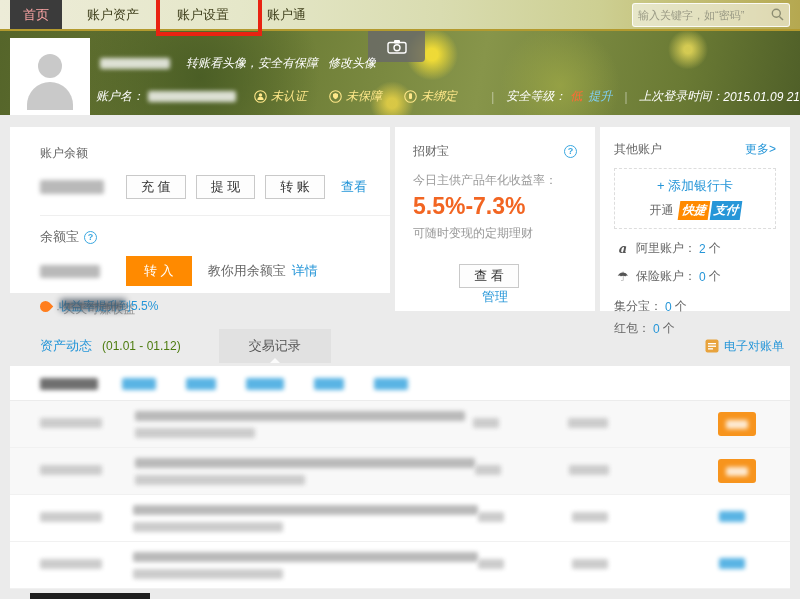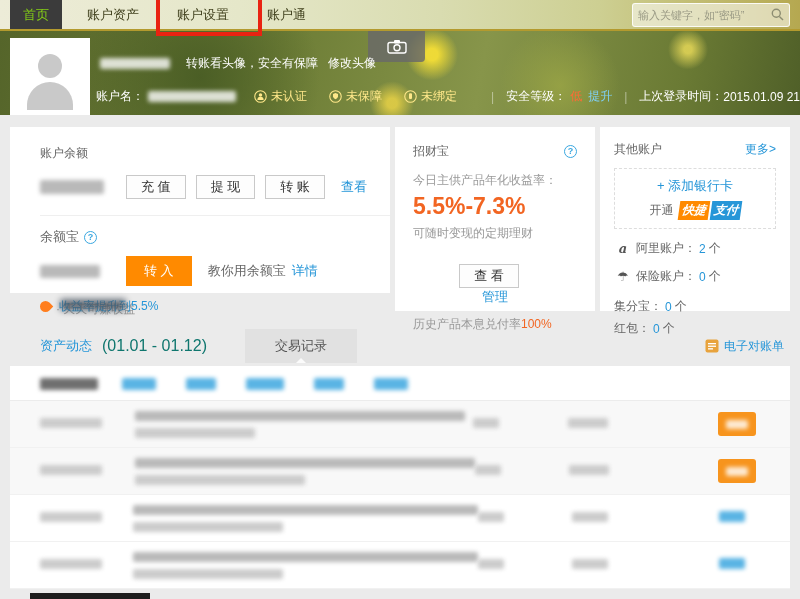--- a/index.html
+++ b/index.html
@@ -4,37 +4,37 @@
 <style>
   * { margin:0; padding:0; box-sizing:border-box; }
   html,body { width:800px; height:599px; overflow:hidden; }
   body { font-family:"Liberation Sans","DejaVu Sans",sans-serif; background:#ebebeb; position:relative; font-size:12px; color:#333; }
 
   
   .nav { height:31px; display:flex; align-items:center;
          background:linear-gradient(90deg,#edecd8 0%,#e5e7c9 30%,#d9dcb0 55%,#cdcf92 75%,#b5a850 100%);
          border-bottom:2px solid #b39a2e; position:relative; z-index:6; }
   .nav-tab { height:29px; line-height:29px; padding:0 13px; margin-right:12px; font-size:13px; color:#42421f; cursor:pointer; }
-  .nav-tab.active { background:#3b3b3b; color:#84cc16; margin-left:10px; }
+  .nav-tab.active { background:#3b3b3b; color:#fca5a5; margin-left:10px; }
   .tab-wrap { position:relative; }
   .red-box { position:absolute; left:-8px; top:-4px; right:-8px; bottom:-7px; border:4px solid #e92312; z-index:9; pointer-events:none; }
   .search-box { margin-left:auto; margin-right:10px; width:158px; height:24px; background:rgba(255,255,255,.55);
                 border:1px solid rgba(255,255,255,.85); border-radius:3px; display:flex; align-items:center; padding:0 5px; }
   .search-box input { flex:1; border:none; outline:none; background:transparent; font-size:11px; color:#666; font-family:inherit; min-width:0; }
   .search-box input::placeholder { color:#9a9a85; }
 
   
   .banner { height:84px; position:relative; overflow:visible;
     background:
       radial-gradient(circle at 54% 28%, rgba(244,222,54,.95) 0 6px, rgba(244,222,54,0) 26px),
       radial-gradient(circle at 49% 86%, rgba(232,210,70,.85) 0 5px, rgba(232,210,70,0) 22px),
       radial-gradient(circle at 86% 22%, rgba(238,222,90,.8) 0 4px, rgba(238,222,90,0) 20px),
       radial-gradient(circle at 70% 65%, rgba(160,170,70,.7) 0, rgba(160,170,70,0) 60px),
       radial-gradient(circle at 25% 55%, rgba(70,90,35,.85) 0, rgba(70,90,35,0) 120px),
-      linear-gradient(100deg,#55652a 0%,#6d7d36 35%,#87954a 60%,#6a7a34 85%,#4f5f28 100%); }
+      linear-gradient(100deg,#55652a 0%,#6d7d36 35%,#87954a 60%,#6a7a34 85%,#4f5f28 100%); font-style: italic; }
   .avatar-box { position:absolute; left:10px; top:7px; width:80px; height:77px; background:#fff; }
   .avatar-head { position:absolute; left:28px; top:16px; width:24px; height:24px; border-radius:50%; background:#c9c9c9; }
   .avatar-body { position:absolute; left:17px; top:44px; width:46px; height:28px; border-radius:23px 23px 0 0; background:#c9c9c9; }
   .camera-btn { position:absolute; left:368px; top:0; width:57px; height:31px; background:rgba(105,105,105,.82);
                 border-radius:0 0 4px 4px; display:flex; align-items:center; justify-content:center; cursor:pointer; }
   .banner-row1 { position:absolute; left:100px; top:24px; display:flex; align-items:center; color:#fff; font-size:12px; }
   .banner-row2 { position:absolute; left:96px; top:57px; display:flex; align-items:center; color:#fff; font-size:12px; white-space:nowrap; }
   .badge { display:flex; align-items:center; color:#ffe88a; margin-right:22px; }
   .badge svg { margin-right:4px; }
   .sep { color:rgba(255,255,255,.45); margin:0 12px; }
@@ -77,21 +77,21 @@
   .kjzf { margin-top:6px; font-size:12px; color:#666; display:flex; justify-content:center; align-items:center; gap:5px; }
   .kj { background:#ff8a00; color:#fff; font-style:italic; font-weight:bold; padding:1px 3px; transform:skewX(-8deg); display:inline-block; }
   .zf { background:#2696d8; color:#fff; font-style:italic; font-weight:bold; padding:1px 3px; transform:skewX(-8deg); display:inline-block; margin-left:-3px; }
   .acct-item { display:flex; align-items:center; margin-top:11px; color:#666; font-size:12px; }
   .acct-item .ic { width:18px; display:inline-flex; justify-content:center; margin-right:4px; color:#555; font-size:13px; }
   .count { color:#2696d8; margin:0 3px; }
 
   
   .activity-bar { margin-top:11px; height:34px; display:flex; align-items:center; position:relative; }
   .activity-title { color:#2696d8; font-size:13px; margin-left:30px; cursor:pointer; }
-  .range { color:#0f766e; font-size:16px; margin-left:10px; }
+  .range { color:#4d7c0f; font-size:12px; margin-left:10px; }
   .trade-tab { margin-left:38px; height:34px; line-height:34px; padding:0 30px; background:#e1e1e1; color:#555; font-size:13px; position:relative; cursor:pointer; }
   .trade-tab::after { content:""; position:absolute; left:50%; bottom:0; margin-left:-5px; border:5px solid transparent; border-bottom-color:#fbfbfb; }
   .statement { margin-left:auto; display:flex; align-items:center; gap:5px; margin-right:6px; }
   .statement .link { font-size:12px; }
 
   
   .table-card { margin-top:3px; background:#fff; }
   .table-head { padding:12px 0 10px 30px; border-bottom:1px solid #ececec; display:flex; align-items:center; }
   .blur { display:inline-block; height:11px; border-radius:2px; filter:blur(2px); background:#b9b9b9; }
   .b-dark { background:#6f6f6f; }
@@ -232,23 +232,20 @@
         <span class="card-title">招财宝</span>
         <span class="help-icon"></span>
       </div>
       <div class="rate-label">今日主供产品年化收益率：</div>
       <div class="rate">5.5%-7.3%</div>
       <div class="rate-desc">可随时变现的定期理财</div>
       <div class="mid-actions">
         <button class="btn" style="margin-right:12px;">查 看</button>
         <span class="link" style="font-size:13px;">管理</span>
       </div>
-      <div class="history">
-        <span>历史产品本息兑付率</span><b>100%</b>
-      </div>
     </div>
 
     <div class="card col-right">
       <div class="title-row">
         <span class="card-title">其他账户</span>
         <span class="link" style="font-size:12px;">更多&gt;</span>
       </div>
       <div class="dash-box">
         <div class="add-card">+ 添加银行卡</div>
         <div class="kjzf">

